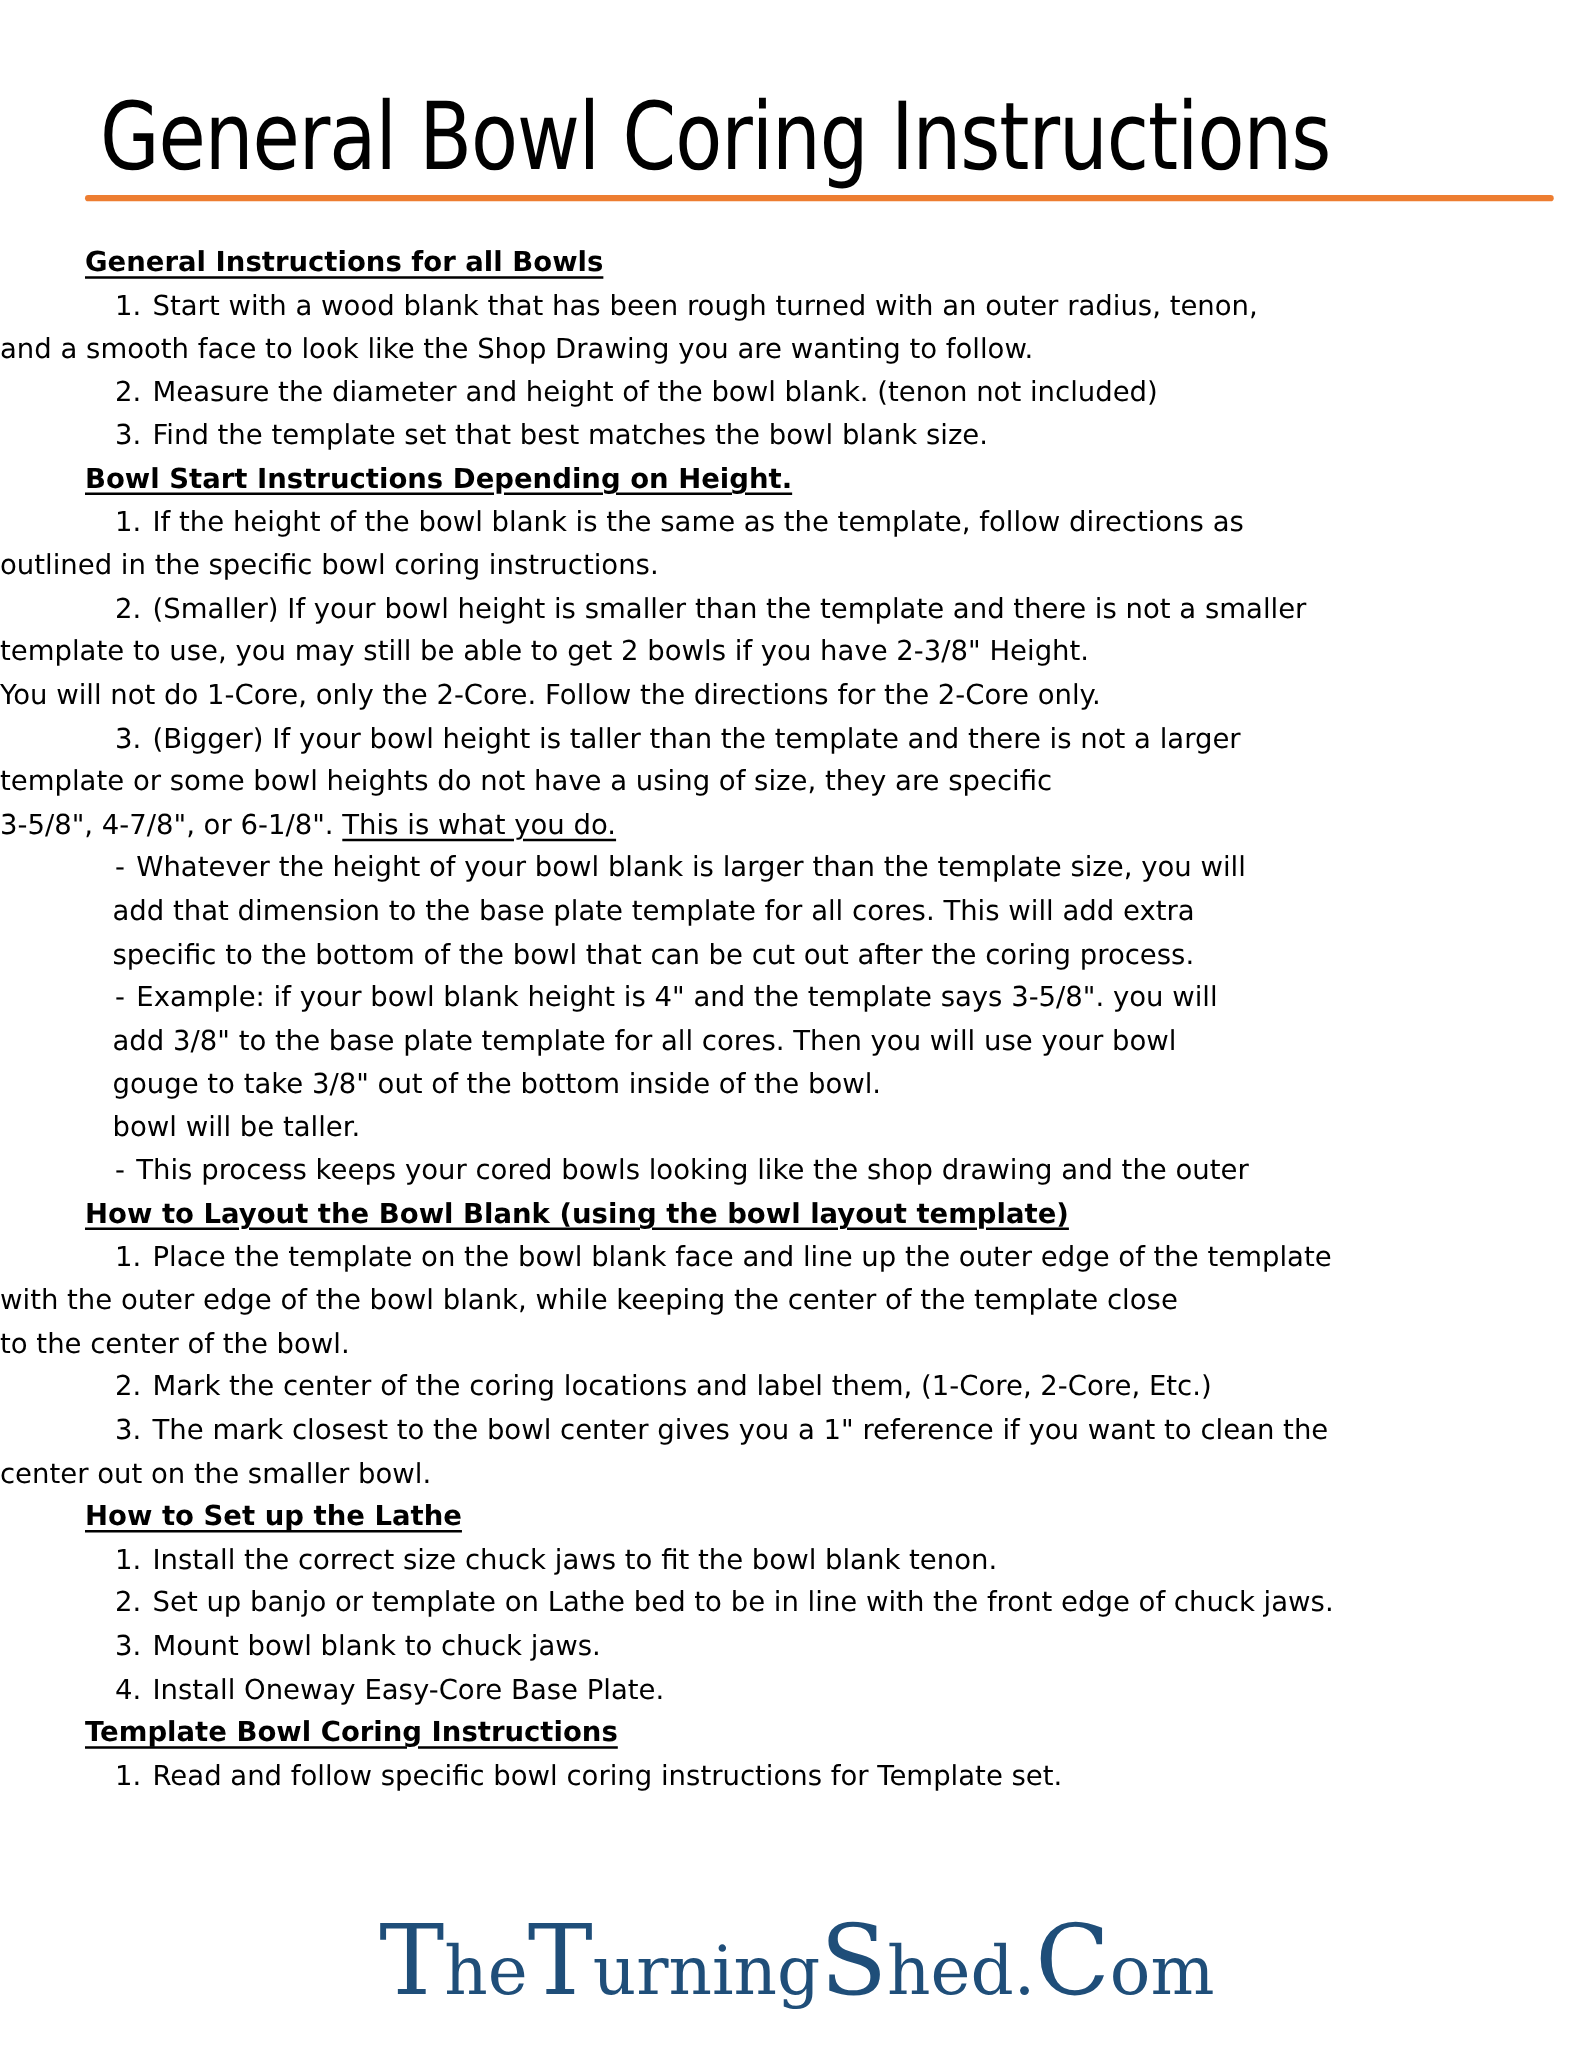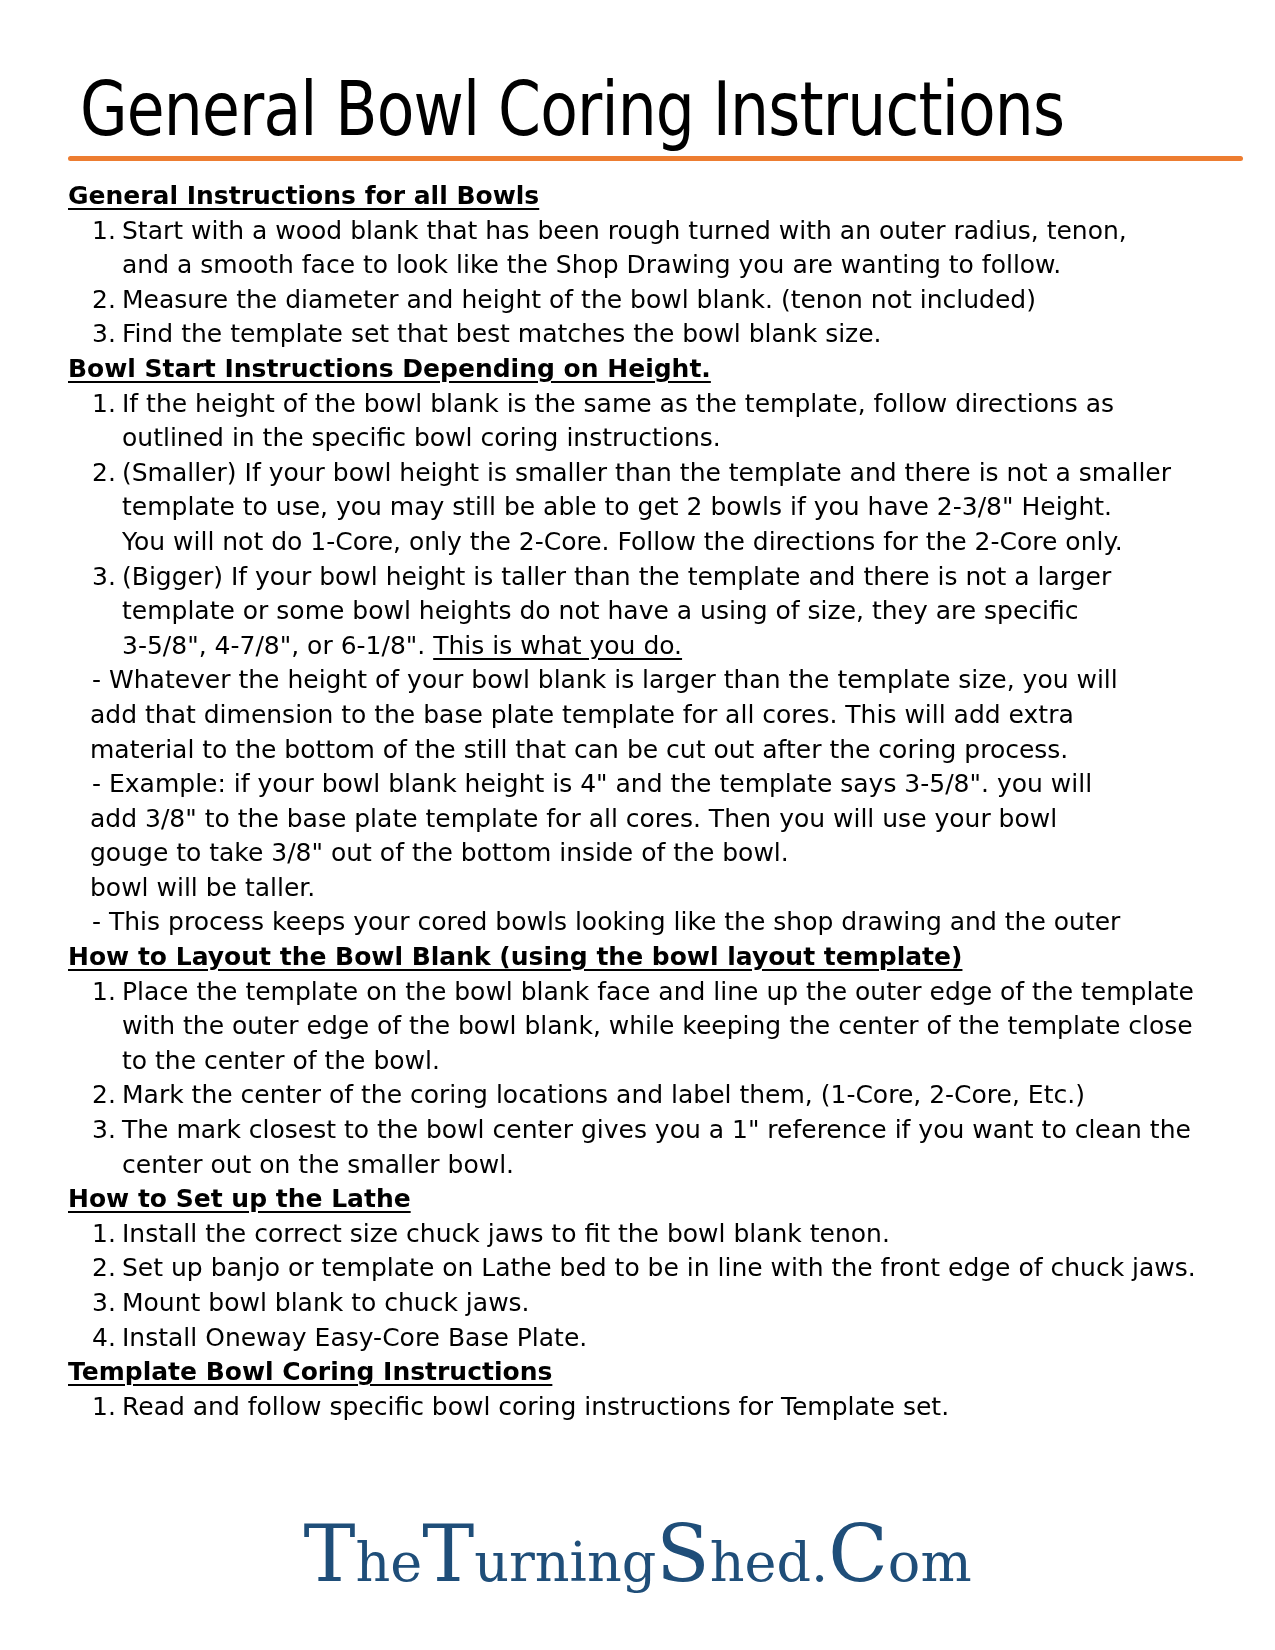--- a/index.html
+++ b/index.html
@@ -24,37 +24,37 @@
     letter-spacing: -1px;
   }
   .rule {
     margin: 2px 0 0 68px;
     width: 1175px;
     height: 5px;
     border-radius: 3px;
     background: #ED7D31;
   }
   .doc {
-    margin-top: 18px;
-    font-size: 25px;
+    margin-top: 33px;
+    font-size: 22px;
   }
   .line {
     height: 34.6px;
     line-height: 34.6px;
     white-space: nowrap;
   }
   .heading {
     padding-left: 68px;
     font-weight: bold;
     text-decoration: underline;
     text-decoration-thickness: 2px;
     text-underline-offset: 4px;
   }
   .item-first { padding-left: 92px; }
-  .item-cont  { padding-left: 122px; }
+  .item-cont  { }
   .sub-first  { padding-left: 92px; }
   .sub-cont   { padding-left: 90px; }
   .marker {
     display: inline-block;
     width: 23px;
     margin-right: 7px;
   }
   .submarker {
     display: inline-block;
     width: 10px;
@@ -93,21 +93,21 @@
     <div class="line item-first"><span class="marker">1.</span>If the height of the bowl blank is the same as the template, follow directions as</div>
     <div class="line item-cont">outlined in the specific bowl coring instructions.</div>
     <div class="line item-first"><span class="marker">2.</span>(Smaller) If your bowl height is smaller than the template and there is not a smaller</div>
     <div class="line item-cont">template to use, you may still be able to get 2 bowls if you have 2-3/8" Height.</div>
     <div class="line item-cont">You will not do 1-Core, only the 2-Core. Follow the directions for the 2-Core only.</div>
     <div class="line item-first"><span class="marker">3.</span>(Bigger) If your bowl height is taller than the template and there is not a larger</div>
     <div class="line item-cont">template or some bowl heights do not have a using of size, they are specific</div>
     <div class="line item-cont"><span>3-5/8", 4-7/8", or 6-1/8". </span><span class="u-inline">This is what you do.</span></div>
     <div class="line sub-first"><span class="submarker">-</span>Whatever the height of your bowl blank is larger than the template size, you will</div>
     <div class="line sub-cont">add that dimension to the base plate template for all cores. This will add extra</div>
-    <div class="line sub-cont">material to the bottom of the still that can be cut out after the coring process.</div>
+    <div class="line sub-cont">specific to the bottom of the bowl that can be cut out after the coring process.</div>
     <div class="line sub-first"><span class="submarker">-</span>Example: if your bowl blank height is 4" and the template says 3-5/8". you will</div>
     <div class="line sub-cont">add 3/8" to the base plate template for all cores. Then you will use your bowl</div>
     <div class="line sub-cont">gouge to take 3/8" out of the bottom inside of the bowl.</div>
     <div class="line sub-cont">bowl will be taller.</div>
     <div class="line sub-first"><span class="submarker">-</span>This process keeps your cored bowls looking like the shop drawing and the outer</div>
     <div class="line heading">How to Layout the Bowl Blank (using the bowl layout template)</div>
     <div class="line item-first"><span class="marker">1.</span>Place the template on the bowl blank face and line up the outer edge of the template</div>
     <div class="line item-cont">with the outer edge of the bowl blank, while keeping the center of the template close</div>
     <div class="line item-cont">to the center of the bowl.</div>
     <div class="line item-first"><span class="marker">2.</span>Mark the center of the coring locations and label them, (1-Core, 2-Core, Etc.)</div>

